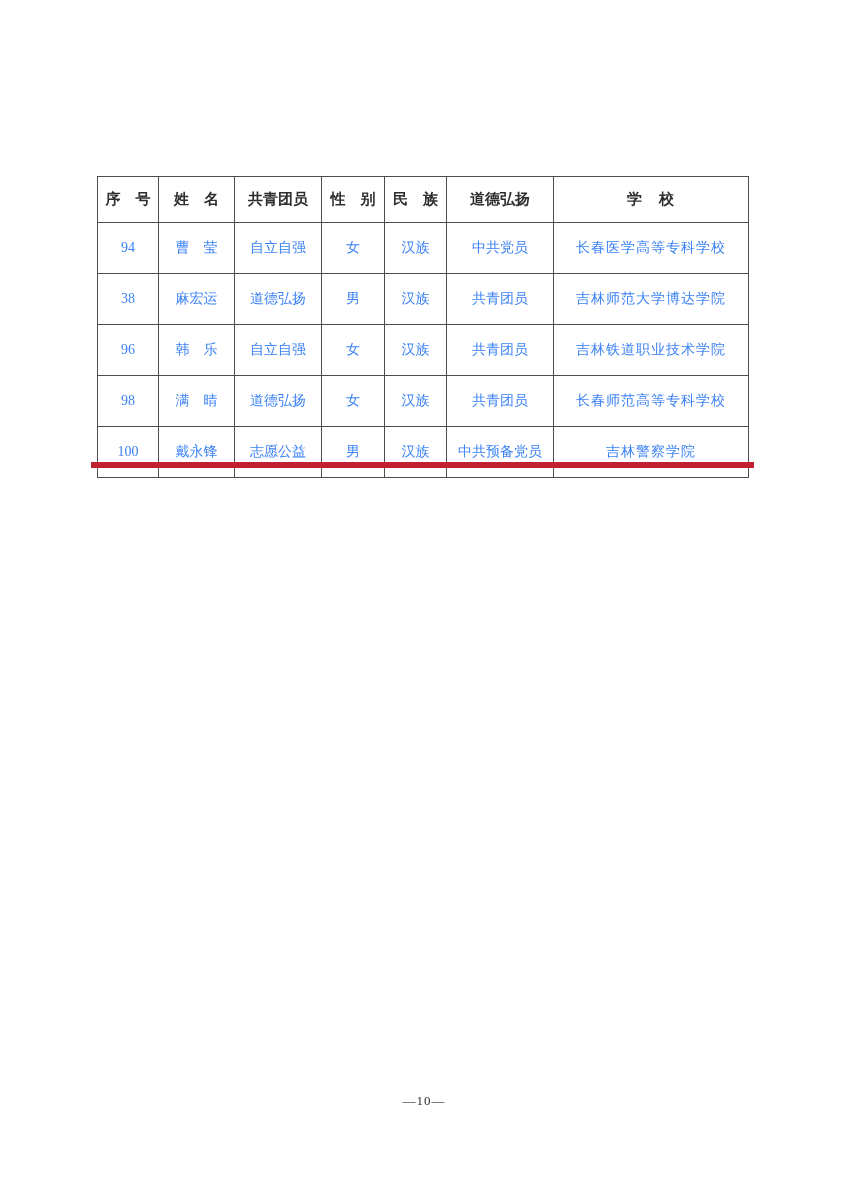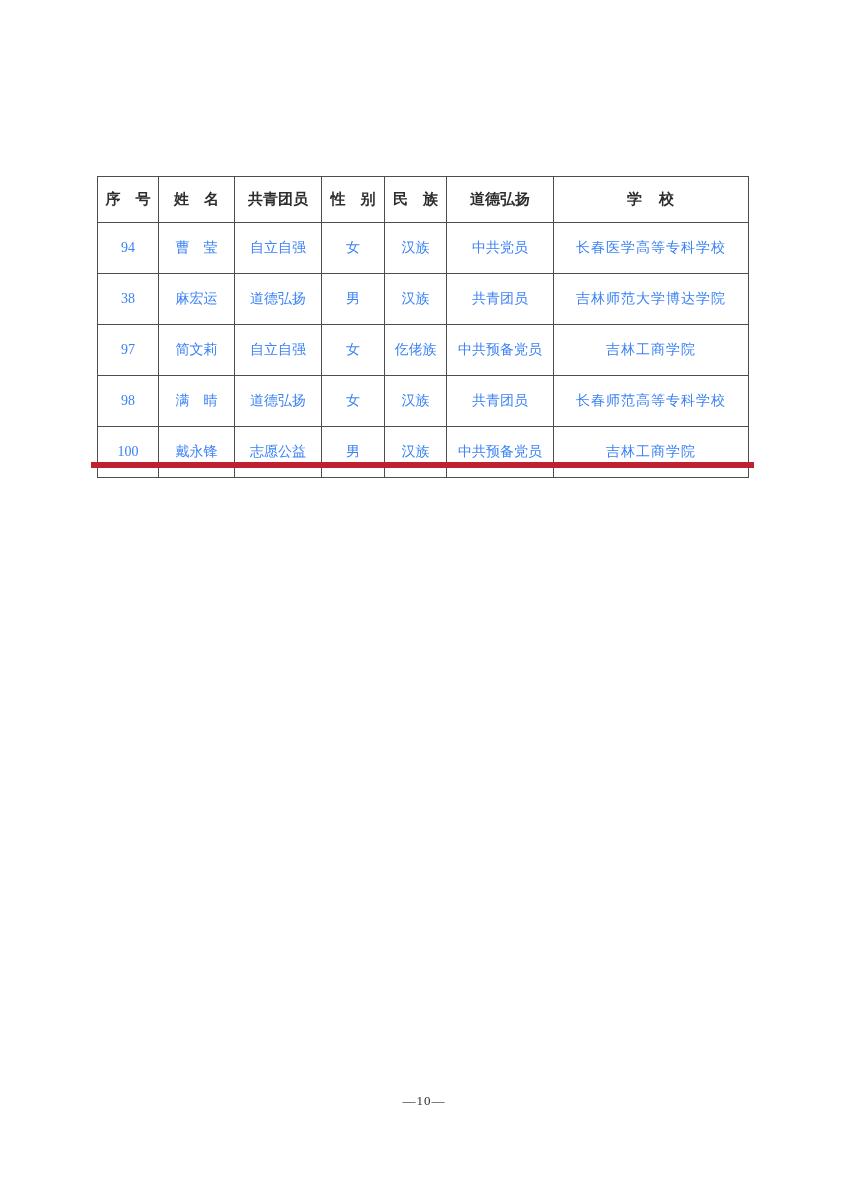--- a/index.html
+++ b/index.html
@@ -103,45 +103,45 @@
       <tr>
         <td class="c-no" data-bind="table.rows.1.no">38</td>
         <td class="c-name" data-bind="table.rows.1.name">麻宏运</td>
         <td class="c-category" data-bind="table.rows.1.category">道德弘扬</td>
         <td class="c-gender" data-bind="table.rows.1.gender">男</td>
         <td class="c-ethnic" data-bind="table.rows.1.ethnicity">汉族</td>
         <td class="c-polit" data-bind="table.rows.1.political_status">共青团员</td>
         <td class="c-school" data-bind="table.rows.1.school">吉林师范大学博达学院</td>
       </tr>
       <tr>
-        <td class="c-no" data-bind="table.rows.3.no">97</td>
-        <td class="c-name" data-bind="table.rows.3.name">简文莉</td>
-        <td class="c-category" data-bind="table.rows.3.category">自立自强</td>
-        <td class="c-gender" data-bind="table.rows.3.gender">女</td>
-        <td class="c-ethnic" data-bind="table.rows.3.ethnicity">仡佬族</td>
-        <td class="c-polit" data-bind="table.rows.3.political_status">中共预备党员</td>
-        <td class="c-school" data-bind="table.rows.3.school">吉林工商学院</td>
+        <td class="c-no" data-bind="table.rows.2.no">96</td>
+        <td class="c-name" data-bind="table.rows.2.name">韩　乐</td>
+        <td class="c-category" data-bind="table.rows.2.category">自立自强</td>
+        <td class="c-gender" data-bind="table.rows.2.gender">女</td>
+        <td class="c-ethnic" data-bind="table.rows.2.ethnicity">汉族</td>
+        <td class="c-polit" data-bind="table.rows.2.political_status">共青团员</td>
+        <td class="c-school" data-bind="table.rows.2.school">吉林铁道职业技术学院</td>
       </tr>
       <tr>
         <td class="c-no" data-bind="table.rows.4.no">98</td>
         <td class="c-name" data-bind="table.rows.4.name">满　晴</td>
         <td class="c-category" data-bind="table.rows.4.category">道德弘扬</td>
         <td class="c-gender" data-bind="table.rows.4.gender">女</td>
         <td class="c-ethnic" data-bind="table.rows.4.ethnicity">汉族</td>
         <td class="c-polit" data-bind="table.rows.4.political_status">共青团员</td>
         <td class="c-school" data-bind="table.rows.4.school">长春师范高等专科学校</td>
       </tr>
       <tr>
         <td class="c-no" data-bind="table.rows.6.no">100</td>
         <td class="c-name" data-bind="table.rows.6.name">戴永锋</td>
         <td class="c-category" data-bind="table.rows.6.category">志愿公益</td>
         <td class="c-gender" data-bind="table.rows.6.gender">男</td>
         <td class="c-ethnic" data-bind="table.rows.6.ethnicity">汉族</td>
         <td class="c-polit" data-bind="table.rows.6.political_status">中共预备党员</td>
-        <td class="c-school" data-bind="table.rows.6.school">吉林工商学院</td>
+        <td class="c-school" data-bind="table.rows.6.school">吉林警察学院</td>
       </tr>
     </tbody>
   </table>
 
   <div class="red-divider" data-bind-bg="divider.color" style="background-color: rgb(191, 33, 48);"></div>
 
   <div class="page-number" data-bind="document.page_number">—10—</div>
 
 </div>
 

